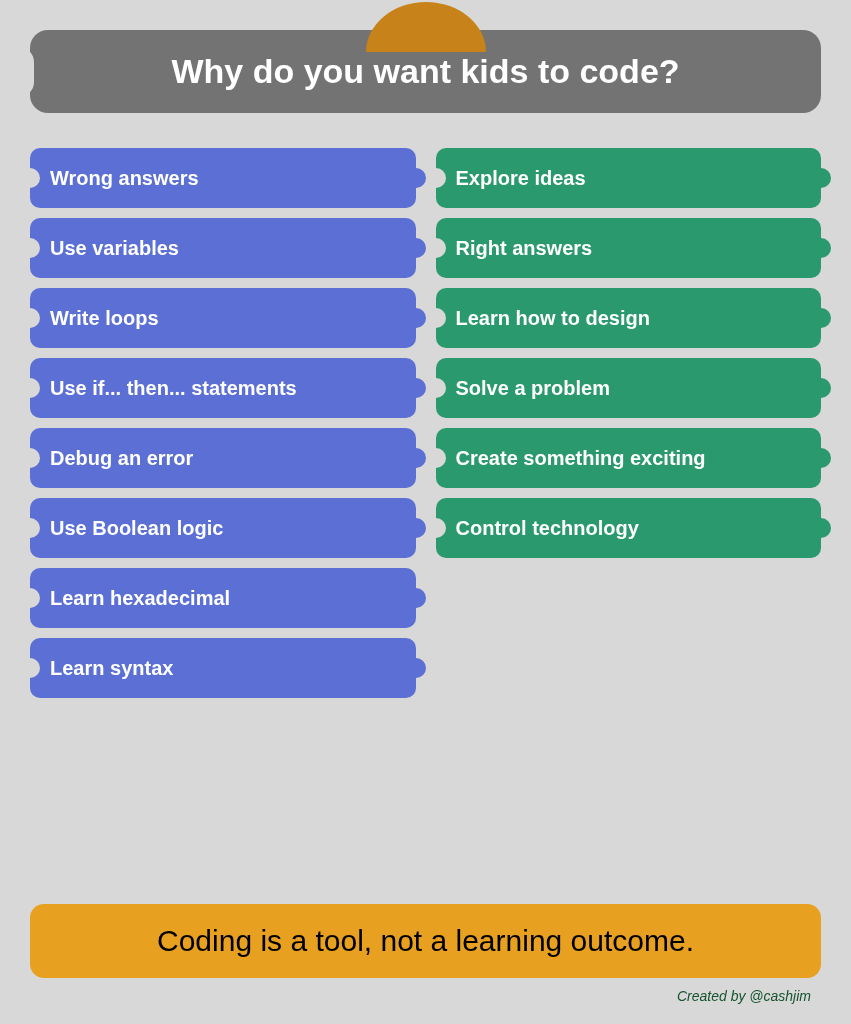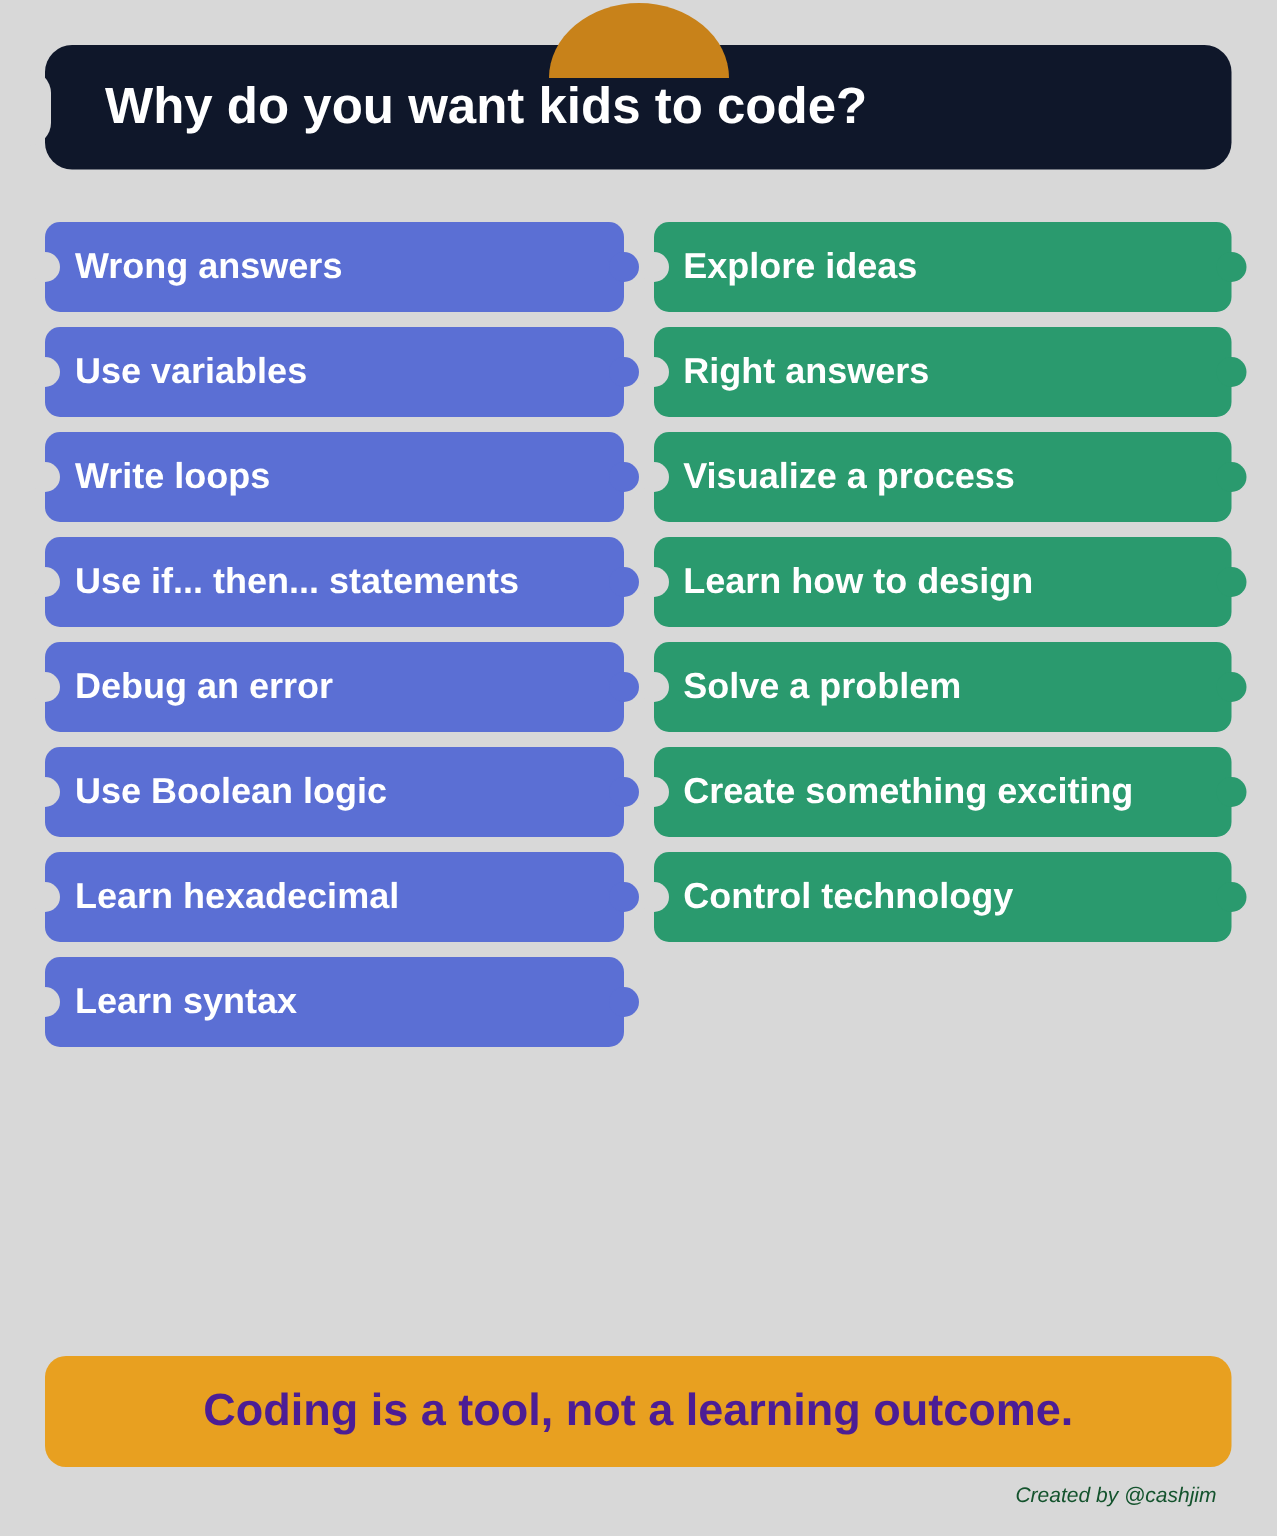--- a/index.html
+++ b/index.html
@@ -28,27 +28,27 @@
     
     .header-container {
       width: 100%;
       display: flex;
       justify-content: center;
       margin-bottom: 35px;
       position: relative;
     }
 
     .header-key {
-      background: #0f172a;
+      background: #737373;
       border-radius: 18px;
       padding: 22px 40px;
       width: 100%;
       position: relative;
       display: flex;
-      justify-content: flex-start;
+      justify-content: center;
       align-items: center;
     }
 
     
     .header-key::before {
       content: '';
       position: absolute;
       top: -28px;
       left: 50%;
       transform: translateX(-50%);
@@ -95,21 +95,21 @@
     }
 
     
     .pill {
       position: relative;
       display: flex;
       align-items: center;
       padding: 14px 20px;
       border-radius: 10px;
       color: white;
-      font-size: 24px;
+      font-size: 20px;
       font-weight: bold;
       cursor: default;
       min-height: 60px;
     }
 
     
     .pill::before {
       content: '';
       position: absolute;
       left: -10px;
@@ -154,23 +154,23 @@
     .footer-banner {
       width: 100%;
       background: #e8a020;
       border-radius: 14px;
       padding: 20px 30px;
       text-align: center;
       margin-bottom: 10px;
     }
 
     .footer-banner-text {
-      color: #4c1d95;
+      color: #000000;
       font-size: 30px;
-      font-weight: bold;
+      font-weight: normal;
     }
 
     .credit {
       width: 100%;
       text-align: right;
       padding-right: 10px;
       color: #14532d;
       font-size: 14px;
       font-style: italic;
     }
@@ -195,21 +195,20 @@
         <div class="pill pill-blue">Use if... then... statements</div>
         <div class="pill pill-blue">Debug an error</div>
         <div class="pill pill-blue">Use Boolean logic</div>
         <div class="pill pill-blue">Learn hexadecimal</div>
         <div class="pill pill-blue">Learn syntax</div>
       </div>
 
     <div class="column" id="right-col">
         <div class="pill pill-green">Explore ideas</div>
         <div class="pill pill-green">Right answers</div>
-        <div class="pill pill-green">Visualize a process</div>
         <div class="pill pill-green">Learn how to design</div>
         <div class="pill pill-green">Solve a problem</div>
         <div class="pill pill-green">Create something exciting</div>
         <div class="pill pill-green">Control technology</div>
       </div>
 
   </div>
 
   <div class="footer-banner">
     <span class="footer-banner-text">Coding is a tool, not a learning outcome.</span>

